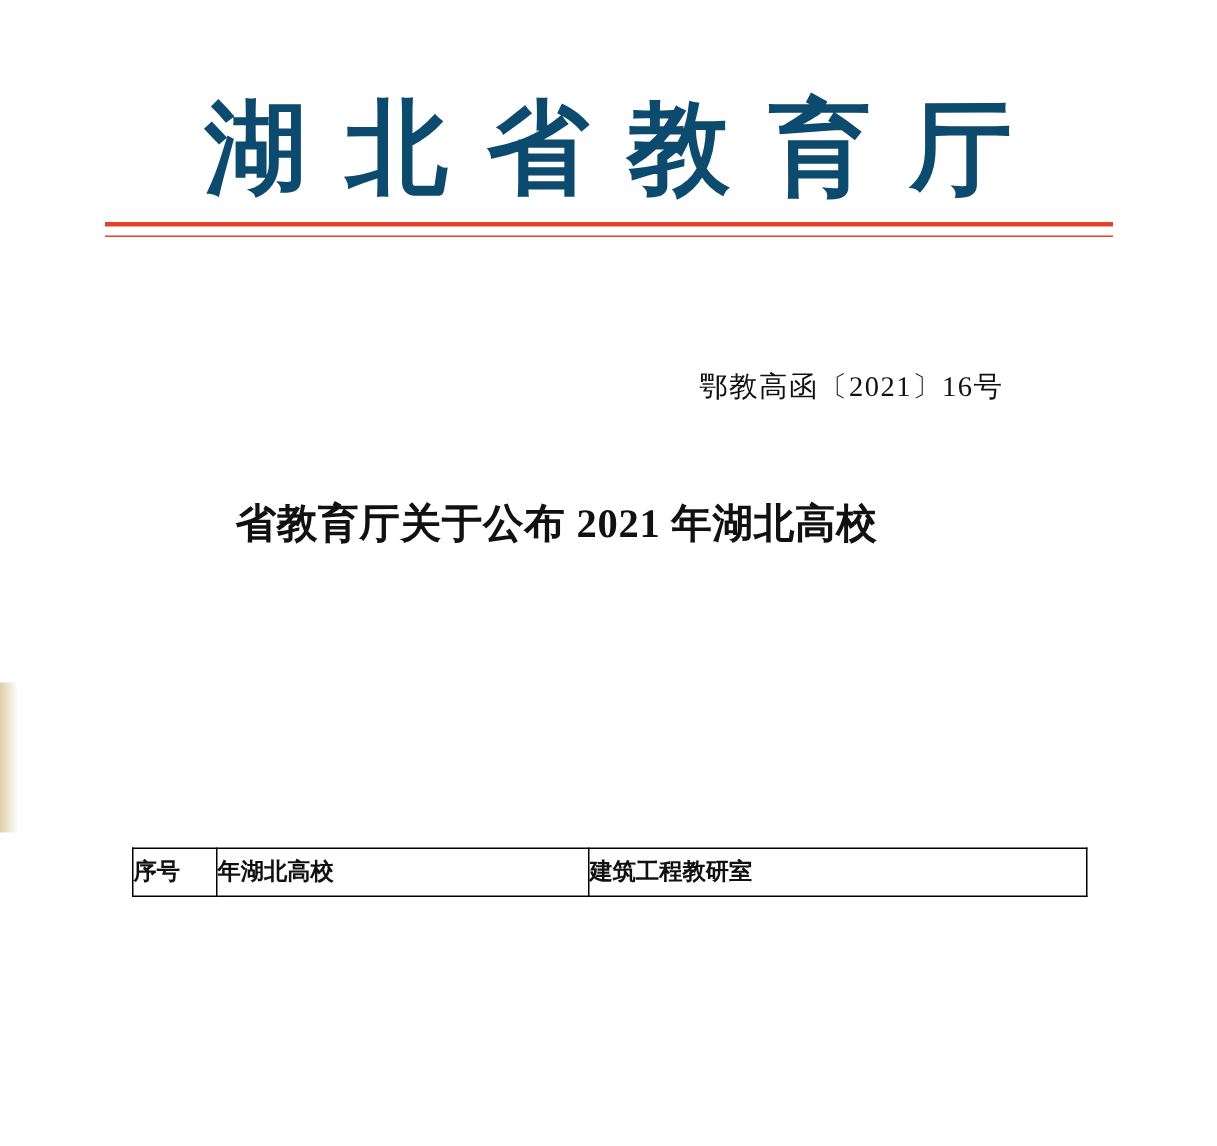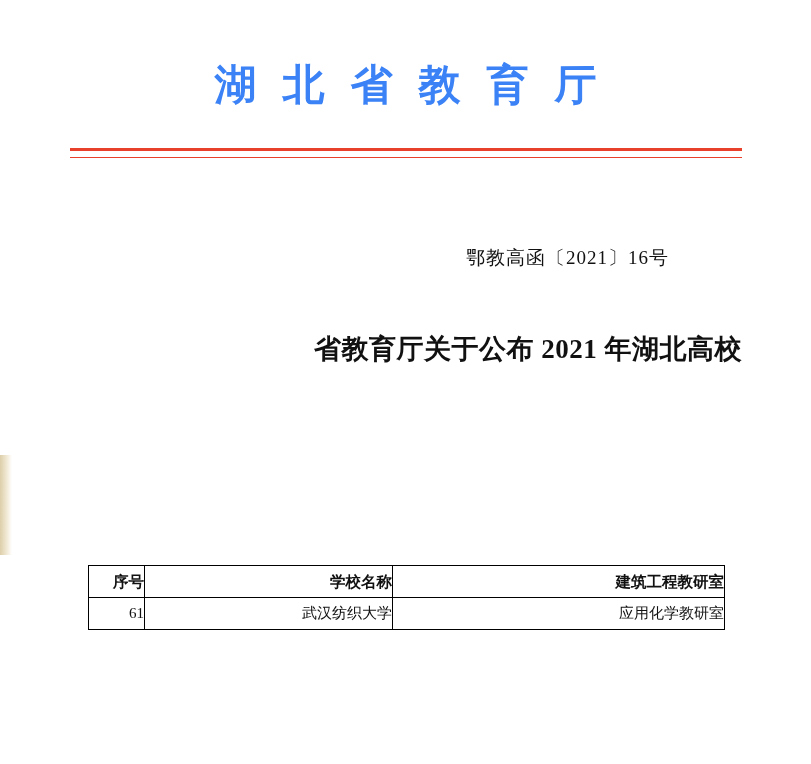--- a/index.html
+++ b/index.html
@@ -18,23 +18,23 @@
 
   
   .masthead {
     position: absolute;
     top: 62px;
     left: 0;
     width: 811px;
     text-align: center;
   }
   .masthead-title {
-    color: #3b82f6;
+    color: #0c4a6e;
     font-family: "Liberation Serif", serif;
-    font-size: 42px;
+    font-size: 68px;
     font-weight: bold;
     letter-spacing: 26px;
     text-indent: 26px;
     line-height: 1.1;
     white-space: nowrap;
   }
   .rule-thick {
     position: absolute;
     left: 70px;
     width: 672px;
@@ -61,21 +61,21 @@
     letter-spacing: 1px;
     white-space: nowrap;
   }
 
   
   .doc-title {
     position: absolute;
     top: 322px;
     left: 0;
     width: 742px;
-    text-align: right;
+    text-align: center;
     font-family: "Liberation Serif", serif;
     font-size: 27px;
     font-weight: bold;
     line-height: 54px;
     letter-spacing: 0.5px;
   }
   .doc-title .line {
     display: block;
     white-space: nowrap;
   }
@@ -100,21 +100,21 @@
   }
   table.data {
     border-collapse: collapse;
     width: 636px;
     table-layout: fixed;
     font-family: "Liberation Serif", serif;
   }
   table.data th,
   table.data td {
     border: 1px solid #000;
-    text-align: right;
+    text-align: left;
     height: 31px;
     font-size: 15px;
     padding: 0;
     line-height: 31px;
   }
   table.data th {
     font-weight: bold;
     font-size: 15.5px;
   }
   col.c-idx  { width: 56px; }
@@ -141,25 +141,20 @@
 <div class="table-wrap">
   <table class="data">
     <colgroup>
       <col class="c-idx">
       <col class="c-sch">
       <col class="c-org">
     </colgroup>
     <thead>
       <tr>
         <th>序号</th>
-        <th>学校名称</th>
+        <th>年湖北高校</th>
         <th>建筑工程教研室</th>
       </tr>
     </thead>
     <tbody>
-      <tr>
-        <td>61</td>
-        <td>武汉纺织大学</td>
-        <td>应用化学教研室</td>
-      </tr>
     </tbody>
   </table>
 </div>
 
 </body></html>

